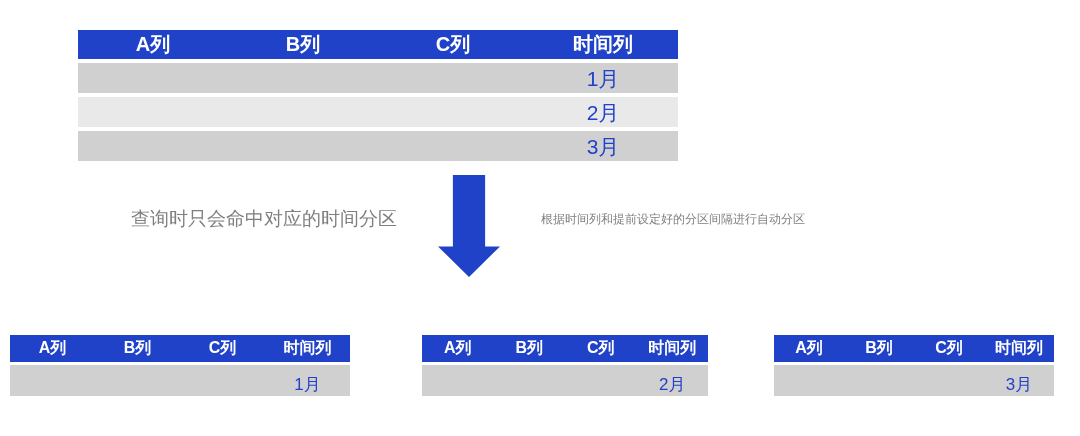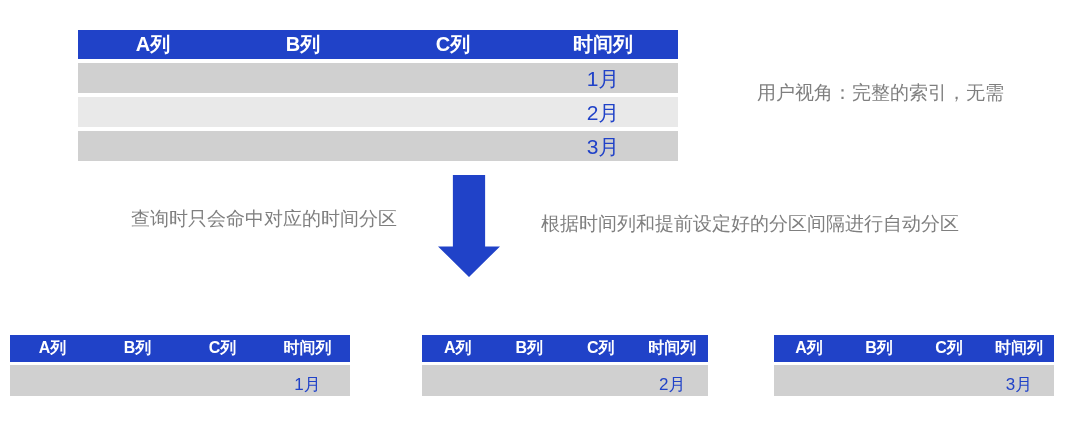--- a/index.html
+++ b/index.html
@@ -60,21 +60,21 @@
     top: 206px;
     color: #7f7f7f;
     font-size: 19px;
     white-space: nowrap;
   }
   .caption-right {
     position: absolute;
     left: 541px;
     top: 211px;
     color: #7f7f7f;
-    font-size: 19px;
+    font-size: 12px;
     white-space: nowrap;
   }
 
   
   .down-arrow {
     position: absolute;
     left: 438px;
     top: 175px;
     width: 62px;
     height: 102px;
@@ -128,21 +128,20 @@
     </div>
     <div class="tbl-row row-dark">
       <div class="cell"></div>
       <div class="cell"></div>
       <div class="cell"></div>
       <div class="cell">3月</div>
     </div>
   </div>
 
   <div class="note-user-view">
-    <div>用户视角：完整的索引，无需</div>
   </div>
 
   <div class="caption-left">查询时只会命中对应的时间分区</div>
   <div class="caption-right">根据时间列和提前设定好的分区间隔进行自动分区</div>
 
   <div class="down-arrow"></div>
 
   <div class="part-table part-1">
     <div class="tbl-header">
       <div class="cell">A列</div>

